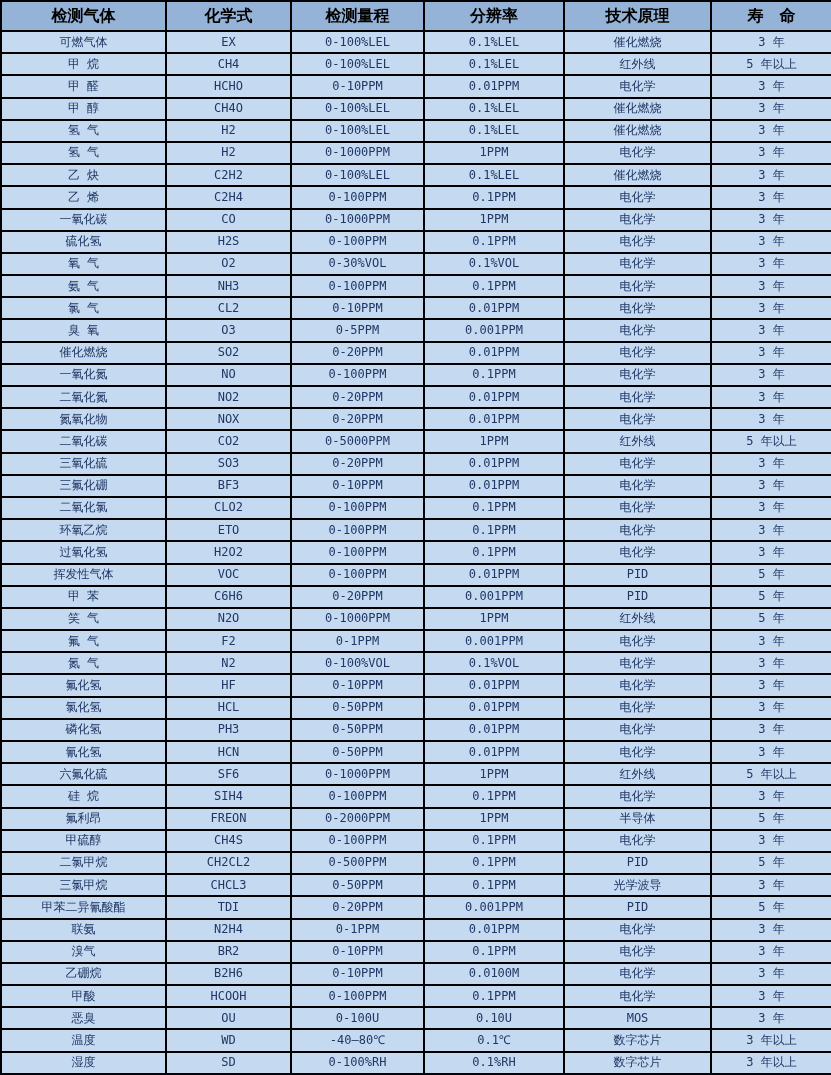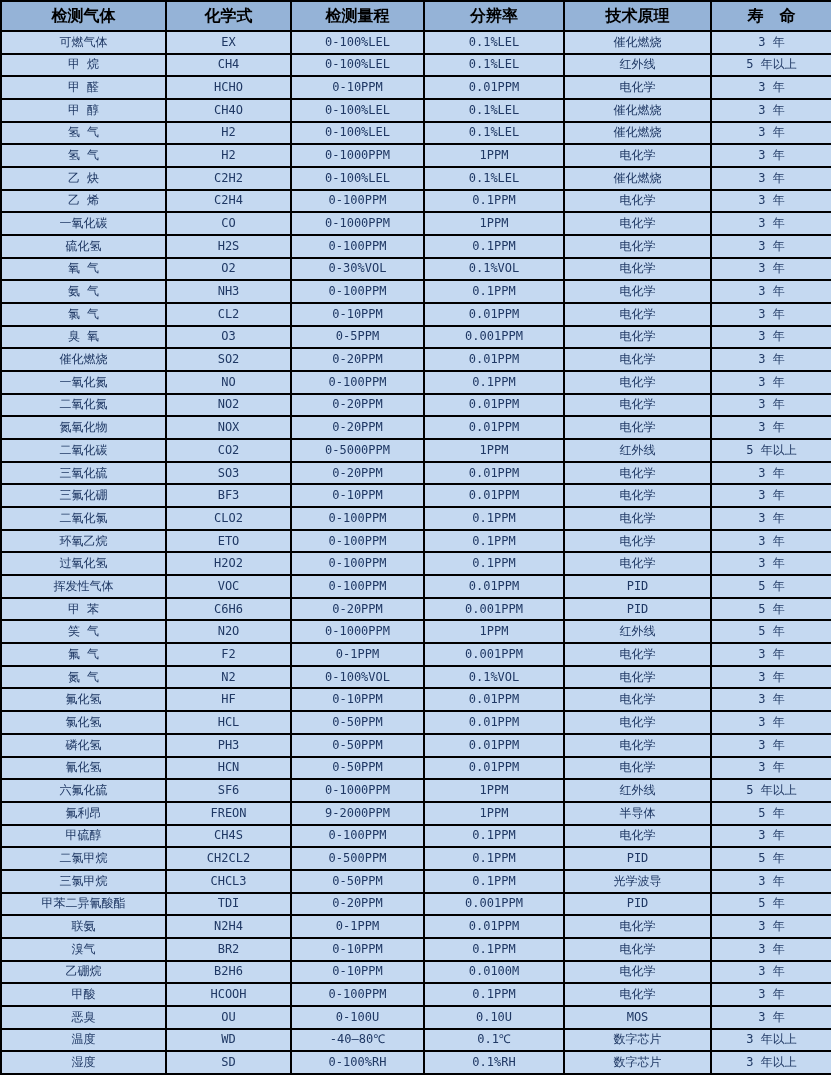--- a/index.html
+++ b/index.html
@@ -327,23 +327,31 @@
       </tr>
       <tr>
         <td>六氟化硫</td>
         <td>SF6</td>
         <td>0-1000PPM</td>
         <td>1PPM</td>
         <td>红外线</td>
         <td>5 年以上</td>
       </tr>
       <tr>
+        <td>硅 烷</td>
+        <td>SIH4</td>
+        <td>0-100PPM</td>
+        <td>0.1PPM</td>
+        <td>电化学</td>
+        <td>3 年</td>
+      </tr>
+      <tr>
         <td>氟利昂</td>
         <td>FREON</td>
-        <td>9-2000PPM</td>
+        <td>0-2000PPM</td>
         <td>1PPM</td>
         <td>半导体</td>
         <td>5 年</td>
       </tr>
       <tr>
         <td>甲硫醇</td>
         <td>CH4S</td>
         <td>0-100PPM</td>
         <td>0.1PPM</td>
         <td>电化学</td>

